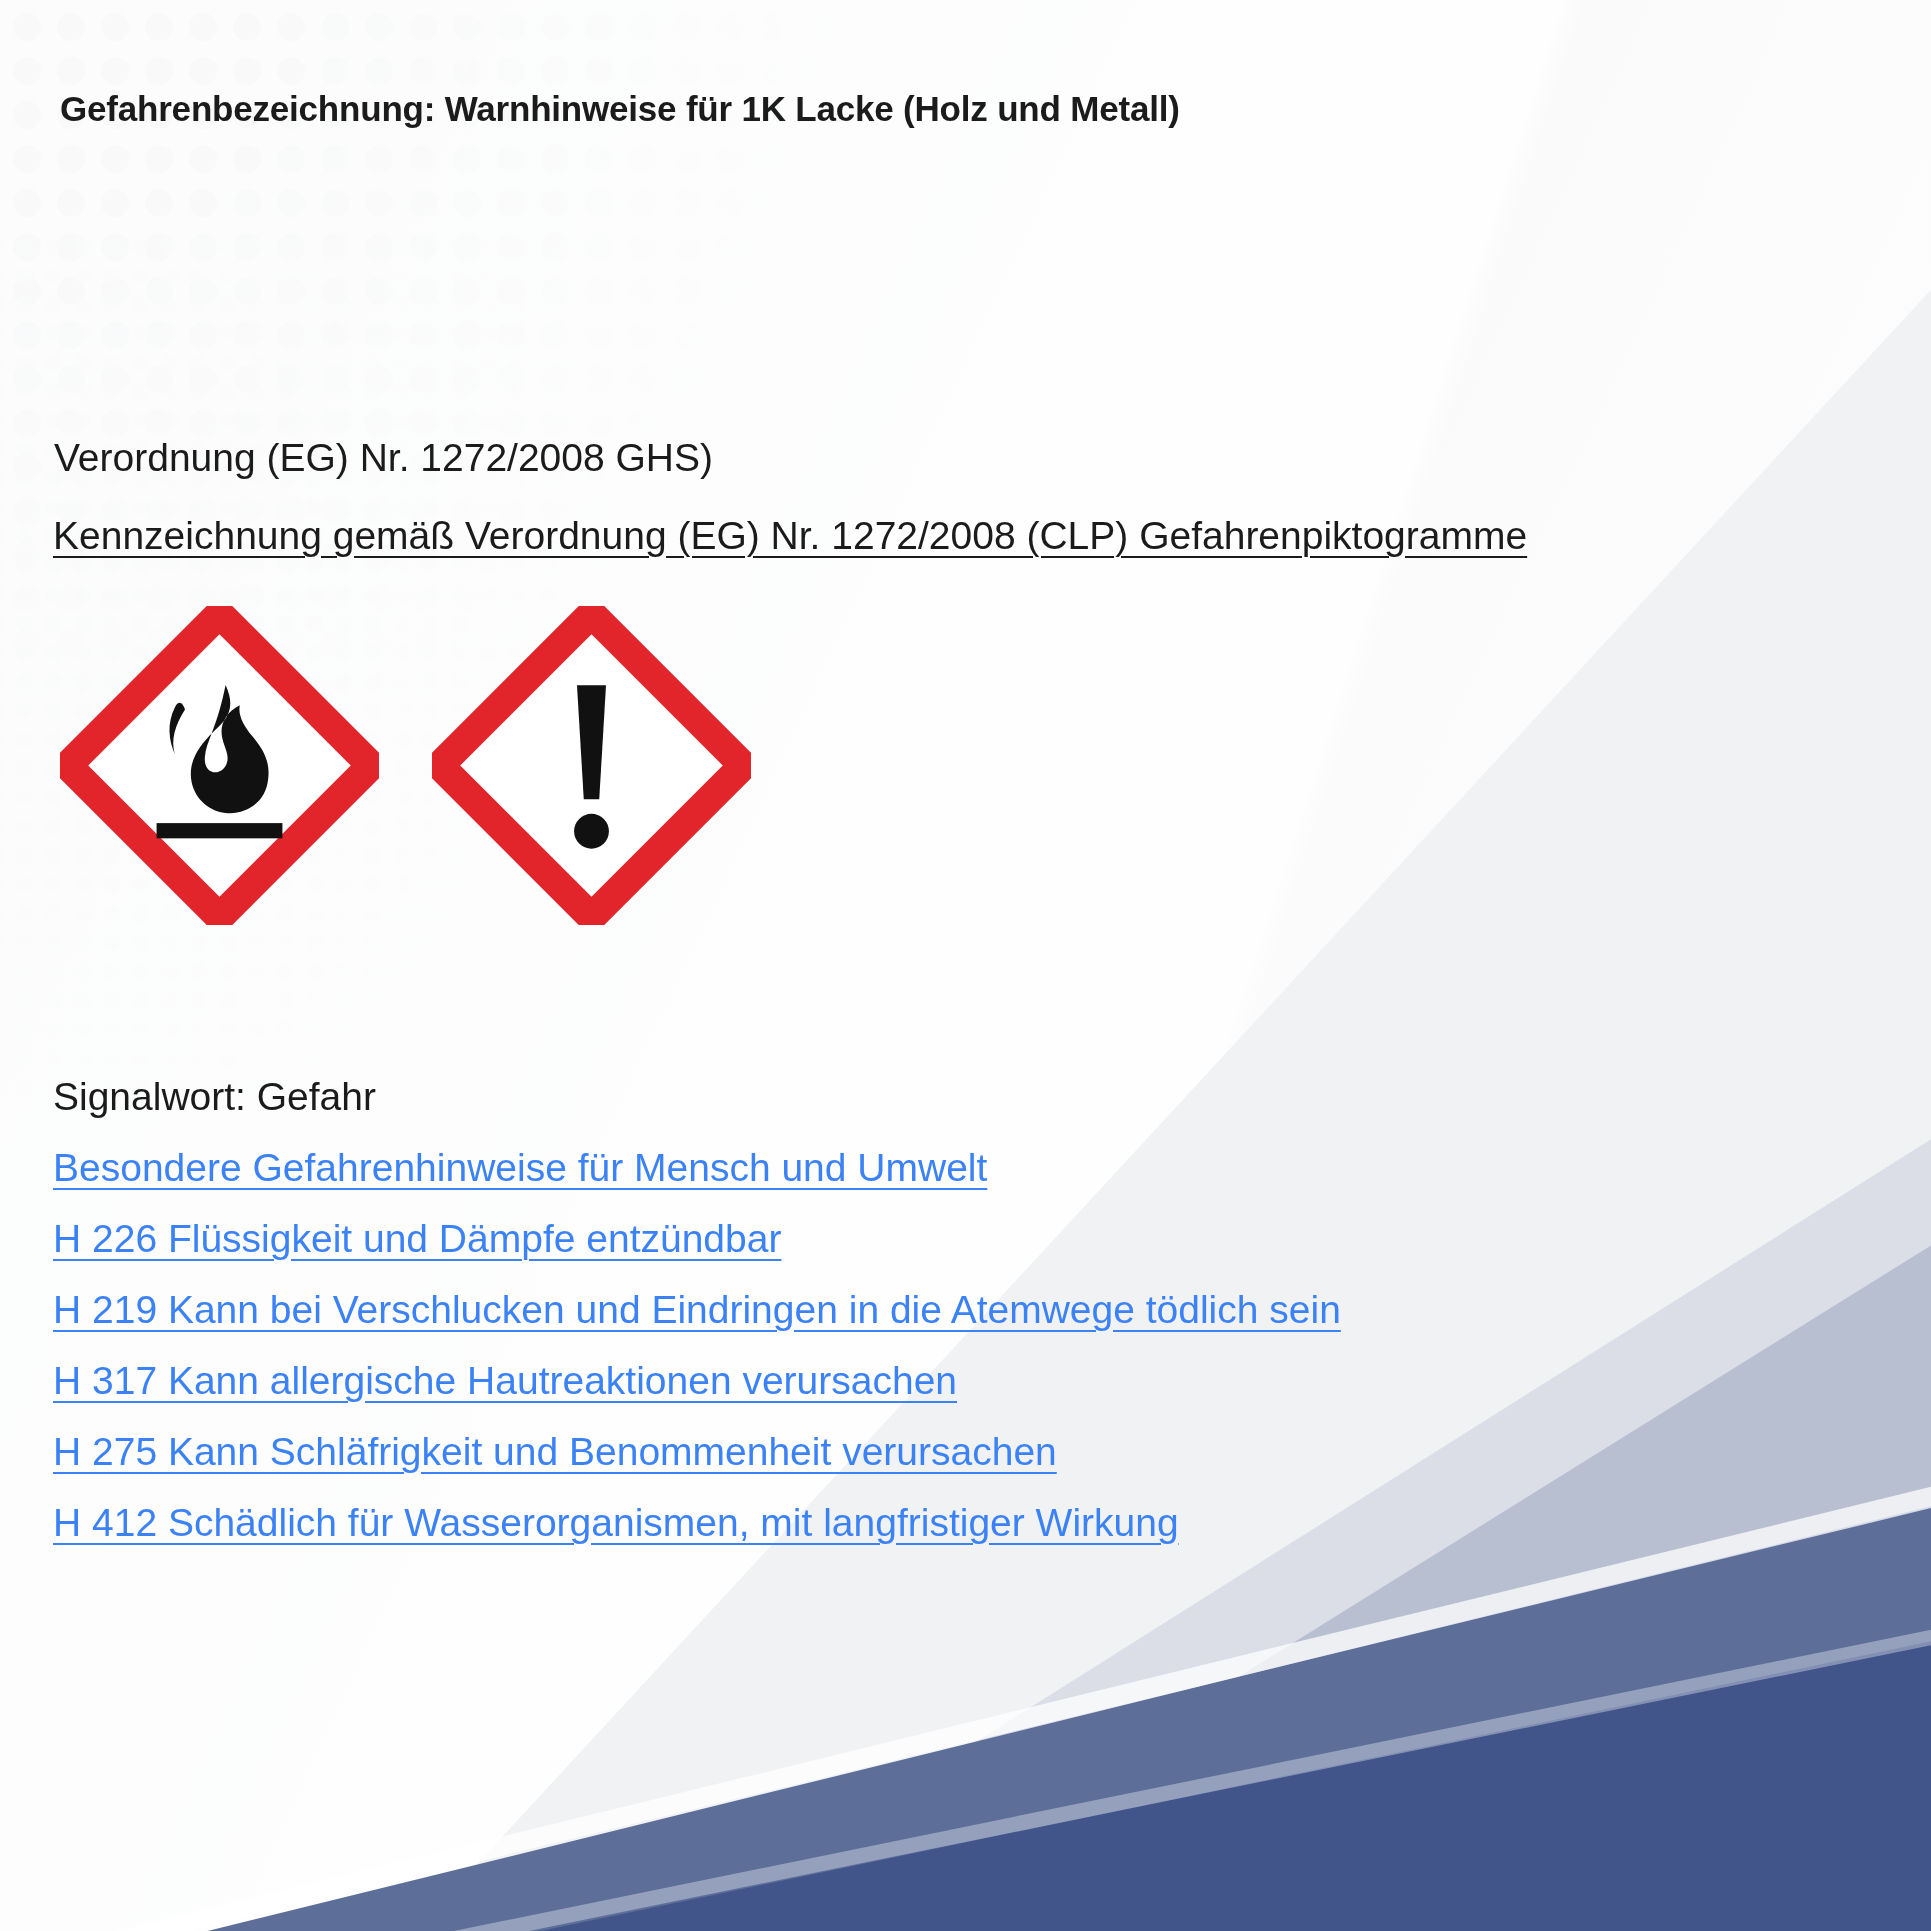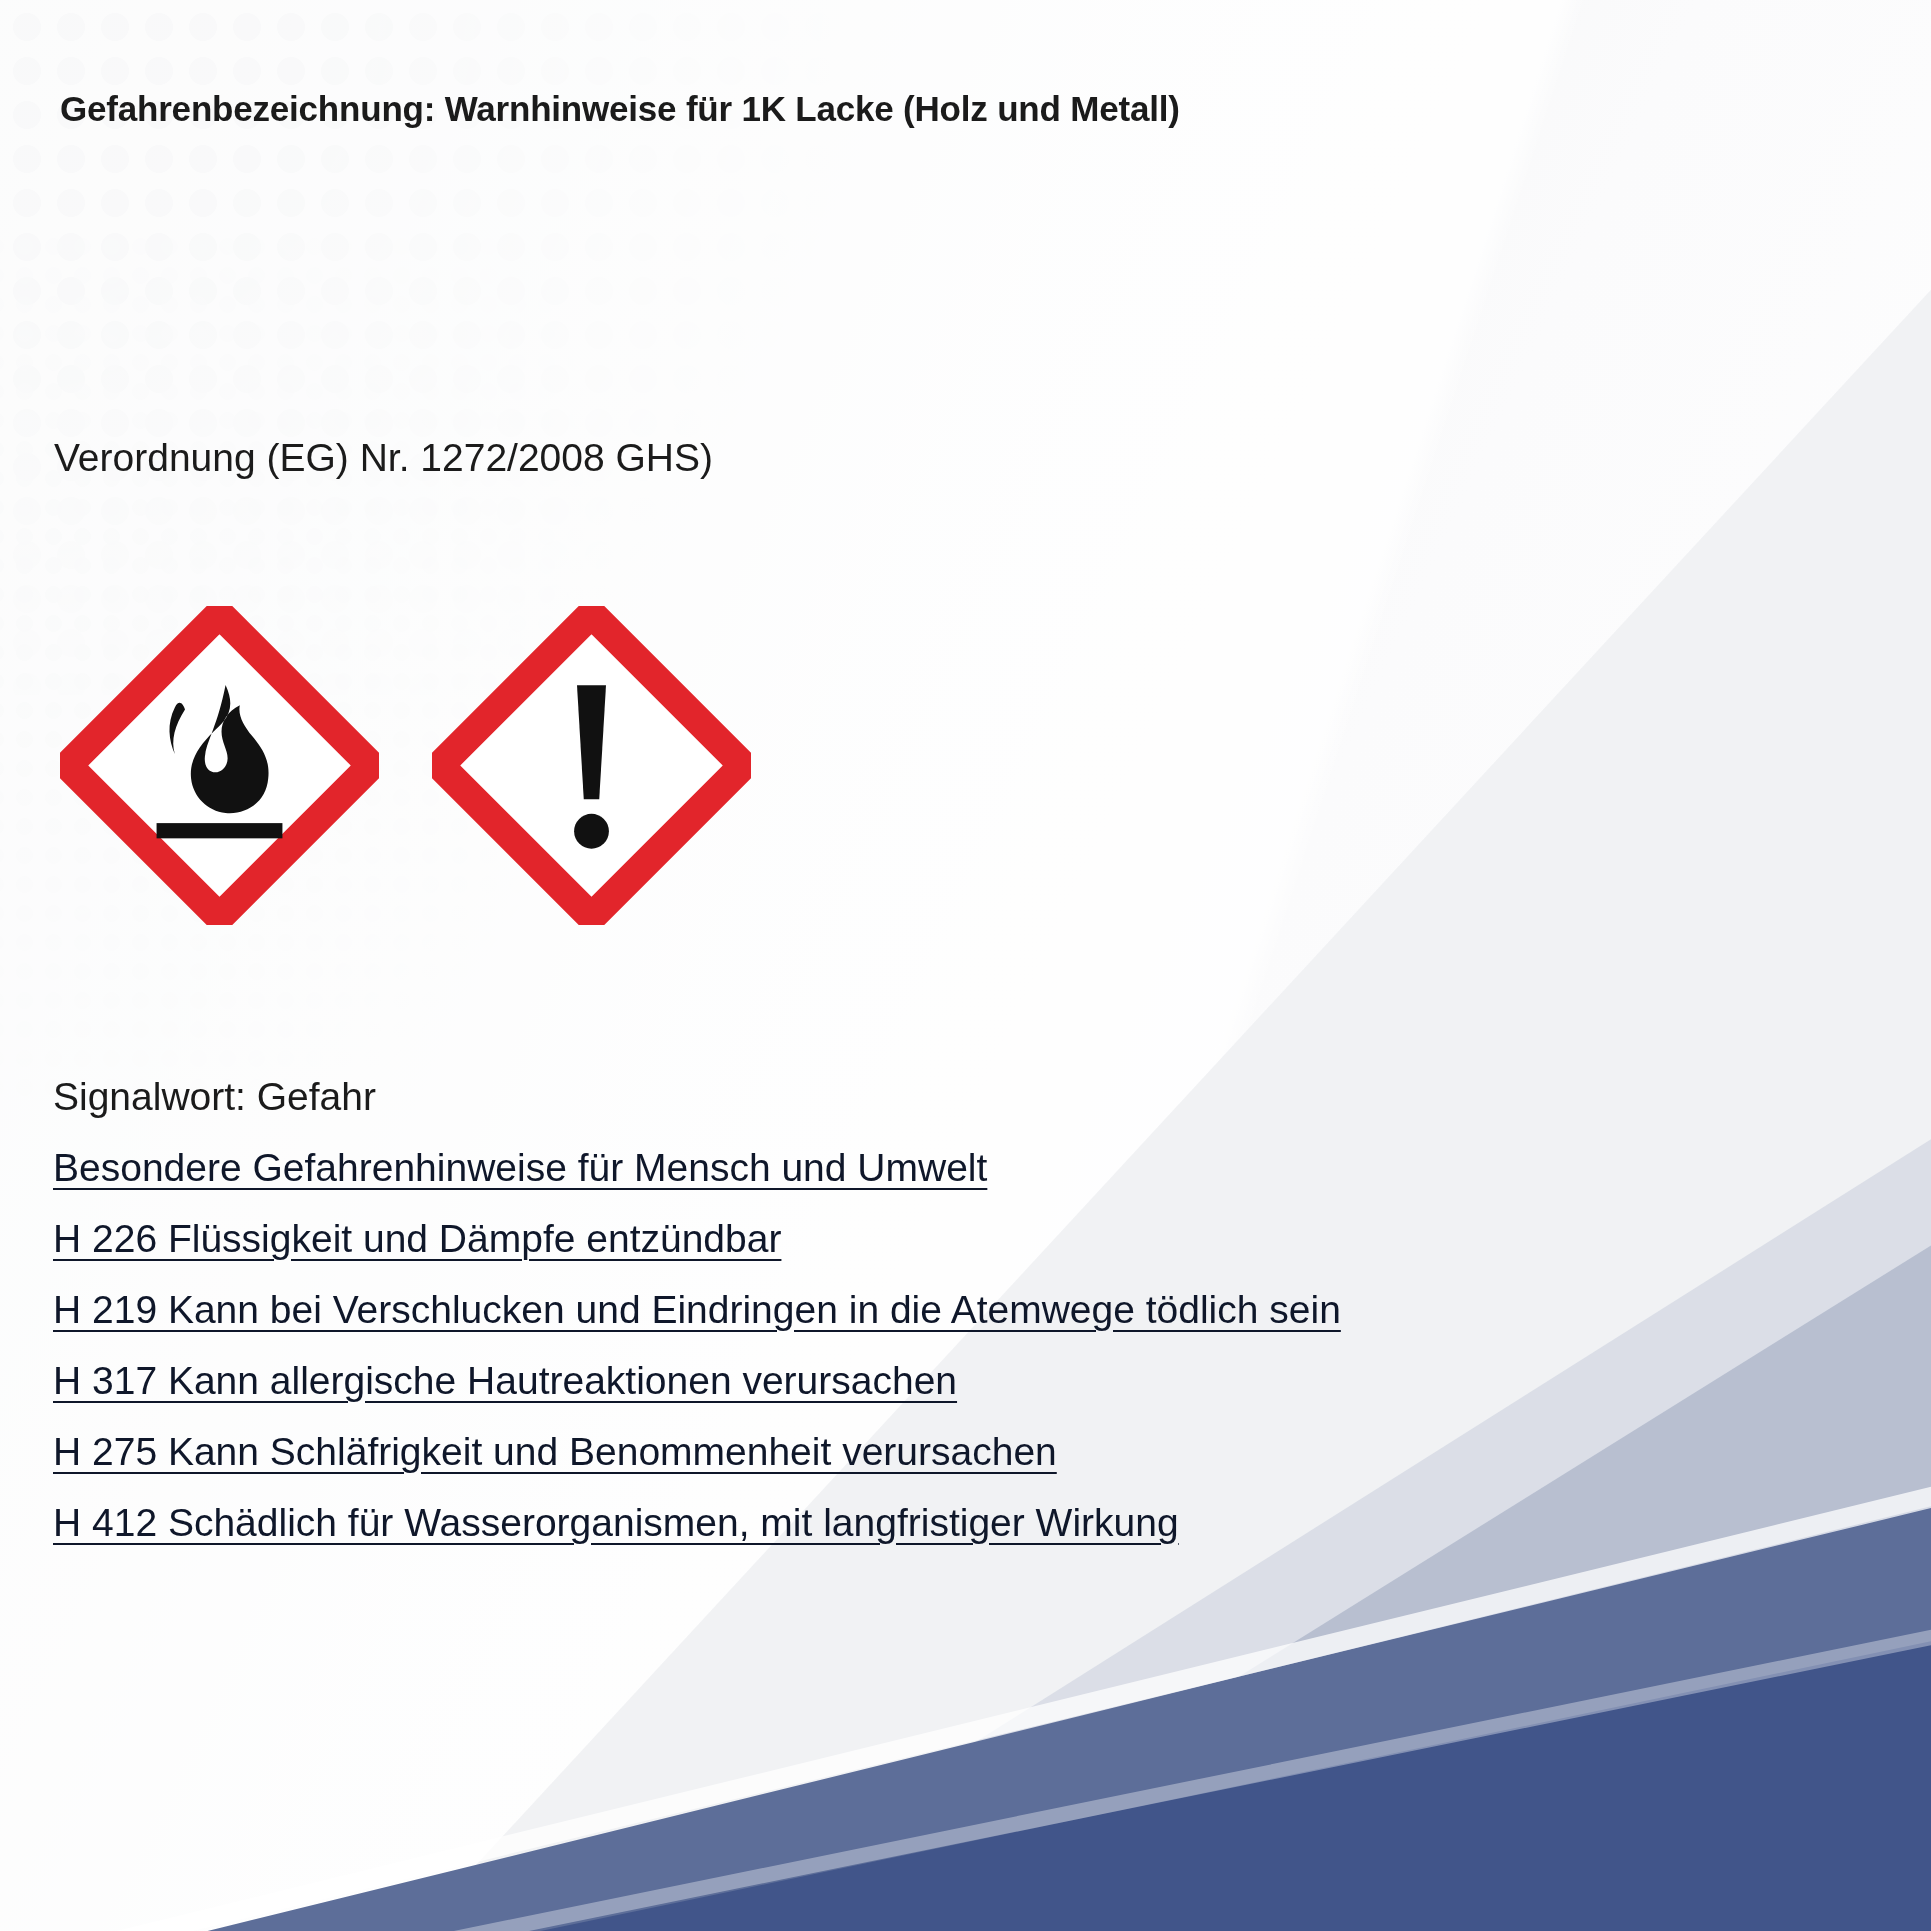--- a/index.html
+++ b/index.html
@@ -139,21 +139,21 @@
     text-decoration-thickness: 1.9px;
   }
   .hazard-list {
     position: absolute;
     left: 53px;
     top: 1148px;
     width: 1834px;
   }
   .hazard-item {
     font-size: 39px;
-    color: #0f172a;
+    color: #3b82f6;
     line-height: 1.0;
     padding: 0 0 0 0;
     margin-bottom: 32px;
     white-space: nowrap;
     text-decoration: underline;
     text-underline-offset: 6.8px;
     text-decoration-thickness: 1.9px;
     display: inline-block;
   }
   .hazard-row { display: block; }
@@ -182,20 +182,21 @@
       <polygon points="2000,1540 2000,1562 200,2000 120,2000" fill="#ffffff" opacity="0.75"></polygon>
       <polygon points="2000,1688 2000,1704 548,2000 470,2000" fill="#ffffff" opacity="0.35"></polygon>
     </svg>
   </div>
 
   <div class="content">
 
     <div class="title">Gefahrenbezeichnung:  Warnhinweise für 1K Lacke (Holz und Metall)</div>
 
     <div class="reg-line-1">Verordnung (EG) Nr. 1272/2008 GHS)</div>
+    <div class="reg-line-2">Kennzeichnung gemäß Verordnung (EG) Nr. 1272/2008 (CLP) Gefahrenpiktogramme</div>
 
     <div class="pictos">
 
       <div class="picto">
         <svg width="319" height="319" viewBox="0 0 330 330" xmlns="http://www.w3.org/2000/svg">
           <g>
             <polygon points="165,8 322,165 165,322 8,165" fill="#ffffff" stroke="#e2252b" stroke-width="30" stroke-linejoin="miter"></polygon>
             <g transform="translate(165,170) scale(1.05)">
 
               <rect x="-62" y="52" width="124" height="15" fill="#111111"></rect>

